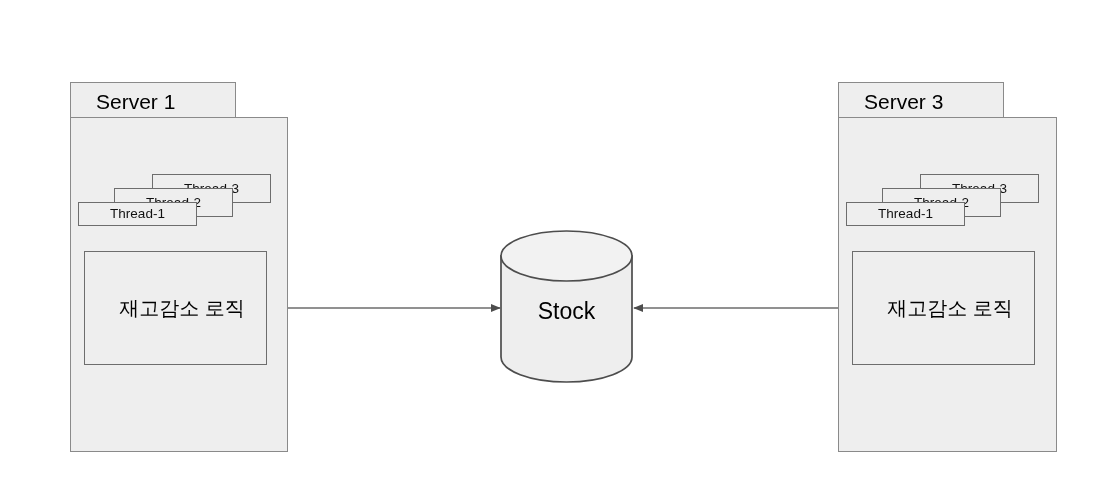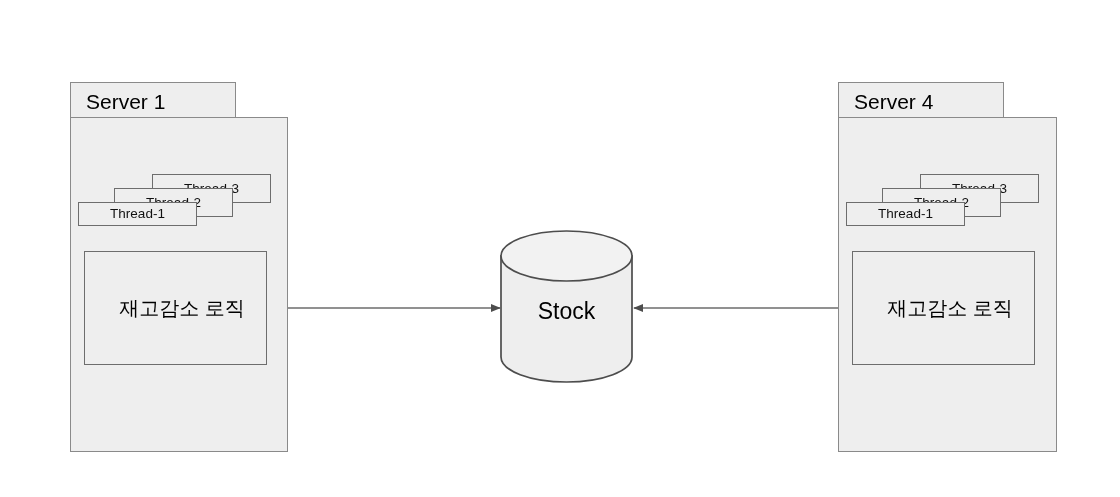--- a/index.html
+++ b/index.html
@@ -25,21 +25,21 @@
   
   .package { position: absolute; }
   .package-tab {
     position: absolute;
     box-sizing: border-box;
     background: #eeeeee;
     border: 1.6px solid #8a8a8a;
     border-bottom: none;
     display: flex;
     align-items: center;
-    padding-left: 15px;
+    padding-left: 25px;
   }
   .package-tab-label {
     font-size: 21px;
     line-height: 1;
     color: #000000;
     white-space: nowrap;
   }
   .package-body {
     position: absolute;
     box-sizing: border-box;
@@ -128,21 +128,21 @@
   <div class="thread-box" style="left:114px; top:188px; width:119px; height:29px; z-index:4;">Thread-2</div>
   <div class="thread-box" style="left:78px; top:202px; width:119px; height:24px; z-index:5;">Thread-1</div>
 
   <div class="logic-box" style="left:84px; top:251px; width:183px; height:114px; z-index:2;">
     <span class="logic-label">재고감소 로직</span>
   </div>
 </div>
 
 <div class="package">
   <div class="package-tab" style="left:838px; top:82px; width:166px; height:37px;">
-    <span class="package-tab-label">Server 4</span>
+    <span class="package-tab-label">Server 3</span>
   </div>
   <div class="package-body" style="left:838px; top:117px; width:219px; height:335px;"></div>
 
   <div class="thread-box" style="left:920px; top:174px; width:119px; height:29px; z-index:3;">Thread-3</div>
   <div class="thread-box" style="left:882px; top:188px; width:119px; height:29px; z-index:4;">Thread-2</div>
   <div class="thread-box" style="left:846px; top:202px; width:119px; height:24px; z-index:5;">Thread-1</div>
 
   <div class="logic-box" style="left:852px; top:251px; width:183px; height:114px; z-index:2;">
     <span class="logic-label">재고감소 로직</span>
   </div>

